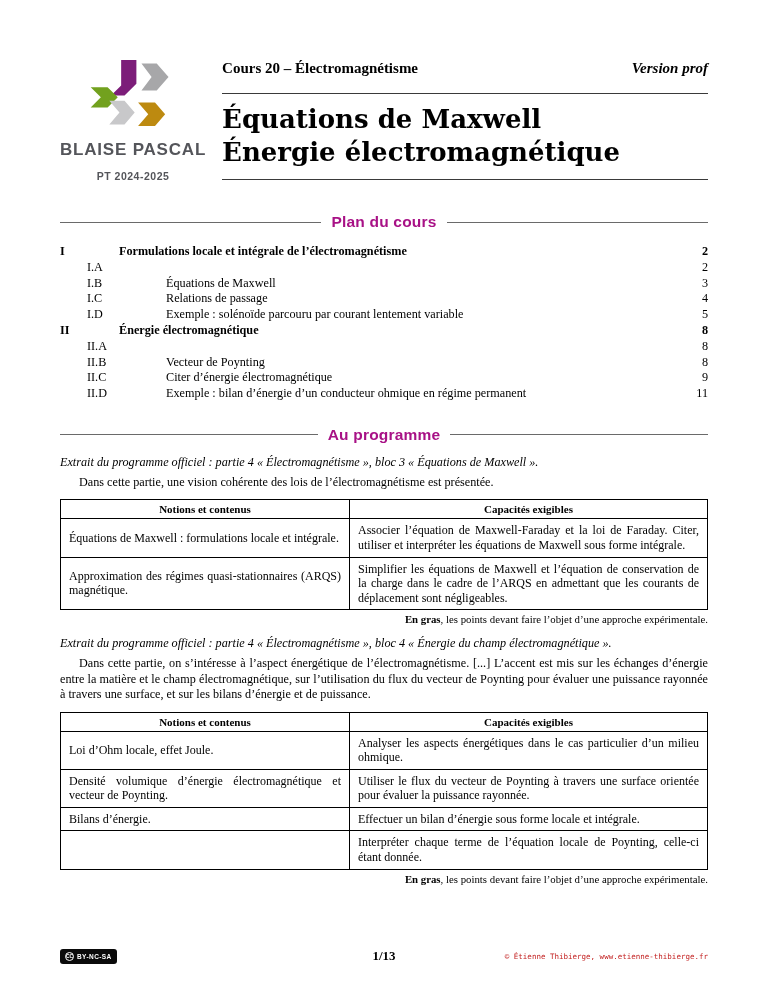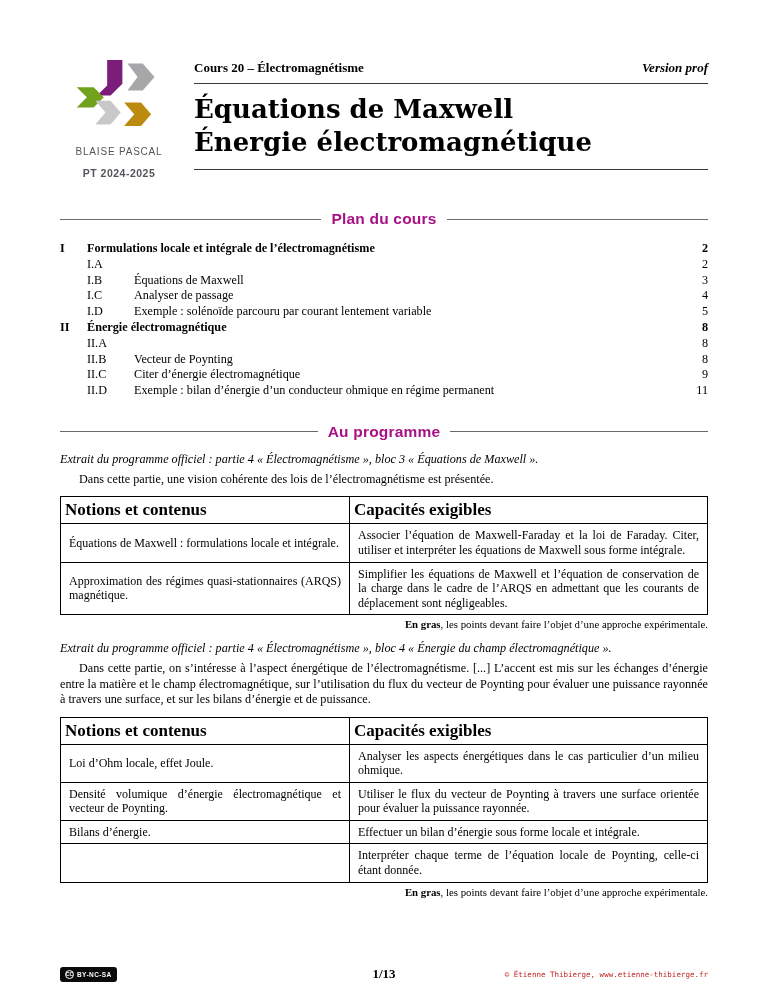--- a/index.html
+++ b/index.html
@@ -8,27 +8,27 @@
     width:768px; height:994px; margin:0 auto; background:#fff;
     position:relative; overflow:hidden;
     padding:56px 60px 0 60px;
     font-family:"Liberation Serif", serif; font-size:12px; color:#000;
   }
 
   
   .doc-header { display:flex; align-items:flex-start; }
   .logo-block { flex:0 0 118px; text-align:center; margin-top:2px; }
   .logo-svg { width:88px; height:82px; display:block; margin:0 auto; }
-  .school-name { margin-top:6px; font-family:"Liberation Sans",sans-serif; font-weight:400;
-                 font-size:10px; letter-spacing:0.8px; color:#54555a; white-space:nowrap; }
+  .school-name { margin-top:0; font-family:"Liberation Sans",sans-serif; font-weight:700;
+                 font-size:17px; letter-spacing:0.8px; color:#54555a; white-space:nowrap; }
   .school-year { margin-top:10px; font-family:"Liberation Sans",sans-serif; font-weight:700;
                  font-size:10.5px; letter-spacing:0.5px; color:#54555a; }
   .header-main { flex:1; margin-left:16px; padding-top:4px; }
   .header-meta { display:flex; justify-content:space-between; align-items:flex-end;
-                 font-size:13px; margin-bottom:7px; }
+                 font-size:15px; margin-bottom:16px; }
   .course-label { font-weight:700; }
   .version-label { font-weight:700; font-style:italic; }
   .hrule { border:none; border-top:1px solid #3a3a3a; height:0; }
   .doc-title { font-family:"DejaVu Serif",serif; font-weight:700;
                font-size:26px; line-height:33px; }
   .doc-title.first { margin-top:9px; }
   .title-rule { margin-top:10px; }
 
   
   .sec-head { display:flex; align-items:center; }
@@ -38,42 +38,42 @@
   .sec-head.plan { margin-top:31px; }
   .sec-head.prog { margin-top:26px; }
 
   
   .toc { margin-top:13px; }
   .toc-row { display:flex; align-items:baseline; height:15.4px; font-size:12.2px; }
   .toc-row.sec { font-weight:700; margin-top:2px; }
   .toc-row.sub { padding-left:27px;gap:16px; }
   .toc-num { flex:0 0 27px; }
   .toc-row.sub .toc-num { flex:0 0 31px; }
-  .toc-label { white-space:nowrap; }
+  .toc-label { white-space:nowrap;margin-left:32px; }
   .toc-space { flex:1; }
   .toc-dots { flex:1; height:12px; margin:0 4px 0 6px;
               background-image:radial-gradient(circle, #1c1c1c 1.1px, transparent 1.4px);
               background-size:9.5px 12px; background-position:2px 7.5px; background-repeat:repeat-x; }
   .toc-page { flex:0 0 24px; text-align:right; }
 
   
   .extract { margin-top:11px; font-style:italic; font-size:12.2px; }
   .para { margin-top:5px; font-size:12.2px; line-height:15.4px; text-align:justify; }
   .para.indent { text-indent:19px; }
   table.prog { width:100%; border-collapse:collapse; margin-top:9px; font-size:12px; }
-  .prog th { border:1px solid #000; font-weight:700; text-align:left;
-             padding:3px 4px; font-size:17px; }
+  .prog th { border:1px solid #000; font-weight:700; text-align:center;
+             padding:3px 4px; font-size:11px; }
   .prog td { border:1px solid #000; padding:4px 8px; vertical-align:middle;
              line-height:14.6px; text-align:justify; }
   .prog col.c1 { width:289px; }
   .table-note { margin-top:3px; text-align:right; font-size:10.8px; }
   .table-note .b { font-weight:700; }
 
   
-  .page-footer { position:absolute; left:60px; right:60px; bottom:10px; height:18px;margin-top:44px; }
+  .page-footer { position:absolute; left:60px; right:60px; bottom:28px; height:18px;margin-top:44px; }
   .cc-badge { position:absolute; left:0; top:1px; display:inline-flex; align-items:center;
               gap:3px; background:#0a0a0a; border-radius:3px; padding:0 5px; height:15px; }
   .cc-circle { width:9px; height:9px; border:1px solid #fff; border-radius:50%; color:#fff;
                font-size:5px; line-height:7px; text-align:center;
                font-family:"Liberation Sans",sans-serif; font-weight:700; flex:0 0 9px; }
   .cc-text { color:#fff; font-family:"Liberation Sans",sans-serif; font-weight:700;
              font-size:6.5px; letter-spacing:0.4px; }
   .footer-page { position:absolute; left:0; right:0; top:0; text-align:center;
                  font-weight:700; font-size:13px; }
   .footer-copy { position:absolute; right:0; top:4px; color:#c32222; font-size:7.5px;
@@ -127,21 +127,21 @@
       <span class="toc-page">2</span>
     </div>
     <div class="toc-row sub">
       <span class="toc-num">I.B</span>
       <span class="toc-label">Équations de Maxwell</span>
       <span class="toc-dots"></span>
       <span class="toc-page">3</span>
     </div>
     <div class="toc-row sub">
       <span class="toc-num">I.C</span>
-      <span class="toc-label">Analyser de passage</span>
+      <span class="toc-label">Relations de passage</span>
       <span class="toc-dots"></span>
       <span class="toc-page">4</span>
     </div>
     <div class="toc-row sub">
       <span class="toc-num">I.D</span>
       <span class="toc-label">Exemple : solénoïde parcouru par courant lentement variable</span>
       <span class="toc-dots"></span>
       <span class="toc-page">5</span>
     </div>
     <div class="toc-row sec">

